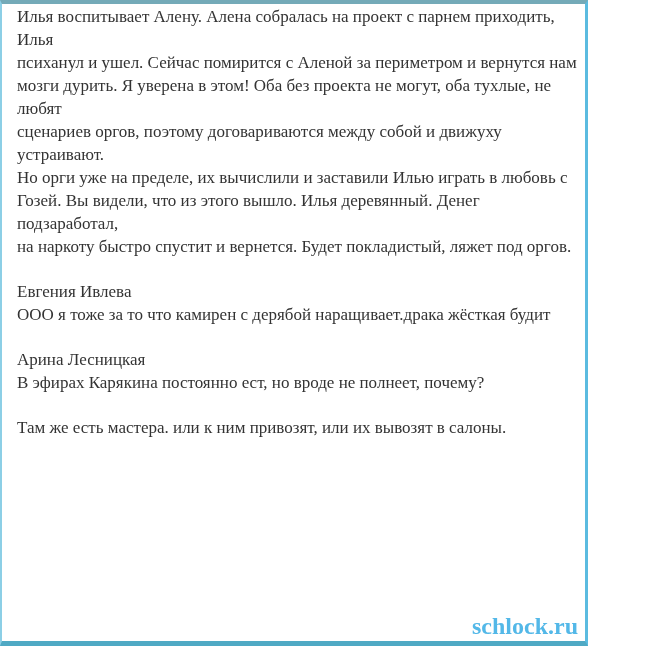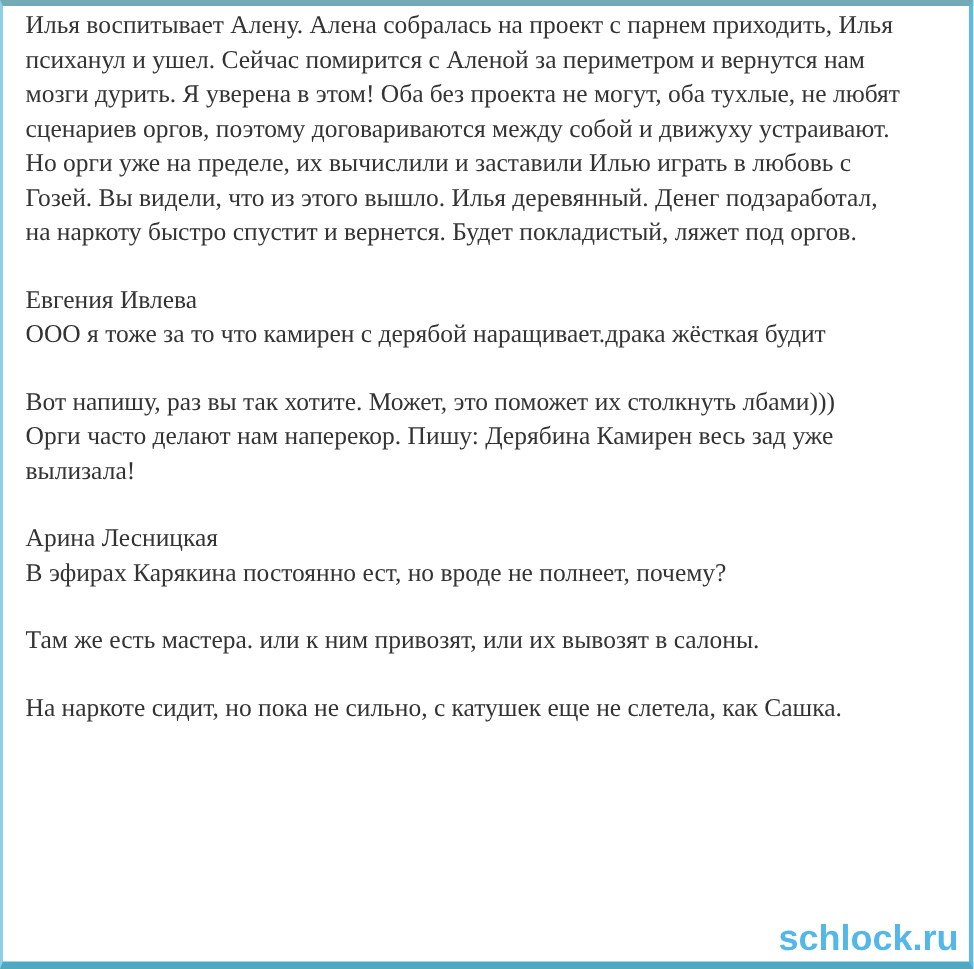--- a/index.html
+++ b/index.html
@@ -2,21 +2,21 @@
 <html><head>
 <meta charset="utf-8">
 <style>
   html, body {
     margin: 0;
     padding: 0;
     background: #ffffff;
   }
   .page {
     position: relative;
-    width: 649px;
+    width: 588px;
     height: 646px;
     box-sizing: border-box;
     background: #ffffff;
     border-top: 4px solid #74aab8;
     border-bottom: 5px solid #4fa9c4;
     border-left: 2px solid #8ccfe6;
     border-right: 3px solid #5bbbe0;
     padding: 1px 4px 0 15px;
     overflow: hidden;
     font-family: "Liberation Serif", "DejaVu Serif", serif;
@@ -29,21 +29,21 @@
     white-space: pre-line;
     overflow-wrap: break-word;
   }
   .block:last-of-type {
     margin-bottom: 0;
   }
   .watermark {
     position: absolute;
     right: 7px;
     bottom: 3px;
-    font-family: Liberation Sans, sans-serif;
+    font-family: Liberation Serif, serif;
     font-weight: bold;
     font-size: 24px;
     line-height: 1;
     color: #53b8e8;
     letter-spacing: 0px;
   }
 </style>
 </head>
 <body>
 
@@ -53,28 +53,24 @@
 психанул и ушел. Сейчас помирится с Аленой за периметром и вернутся нам
 мозги дурить. Я уверена в этом! Оба без проекта не могут, оба тухлые, не любят
 сценариев оргов, поэтому договариваются между собой и движуху устраивают.
 Но орги уже на пределе, их вычислили и заставили Илью играть в любовь с
 Гозей. Вы видели, что из этого вышло. Илья деревянный. Денег подзаработал,
 на наркоту быстро спустит и вернется. Будет покладистый, ляжет под оргов.</p>
 
   <p class="block">Евгения Ивлева
 ООО я тоже за то что камирен с дерябой наращивает.драка жёсткая будит</p>
 
-  <p class="block">Вот напишу, раз вы так хотите. Может, это поможет их столкнуть лбами)))
-Орги часто делают нам наперекор. Пишу: Дерябина Камирен весь зад уже
-вылизала!</p>
 
 
   <p class="block">Арина Лесницкая
 В эфирах Карякина постоянно ест, но вроде не полнеет, почему?</p>
 
   <p class="block">Там же есть мастера. или к ним привозят, или их вывозят в салоны.</p>
 
-  <p class="block">На наркоте сидит, но пока не сильно, с катушек еще не слетела, как Сашка.</p>
 
 
   <span class="watermark">schlock.ru</span>
 
 </div>
 
 </body></html>

